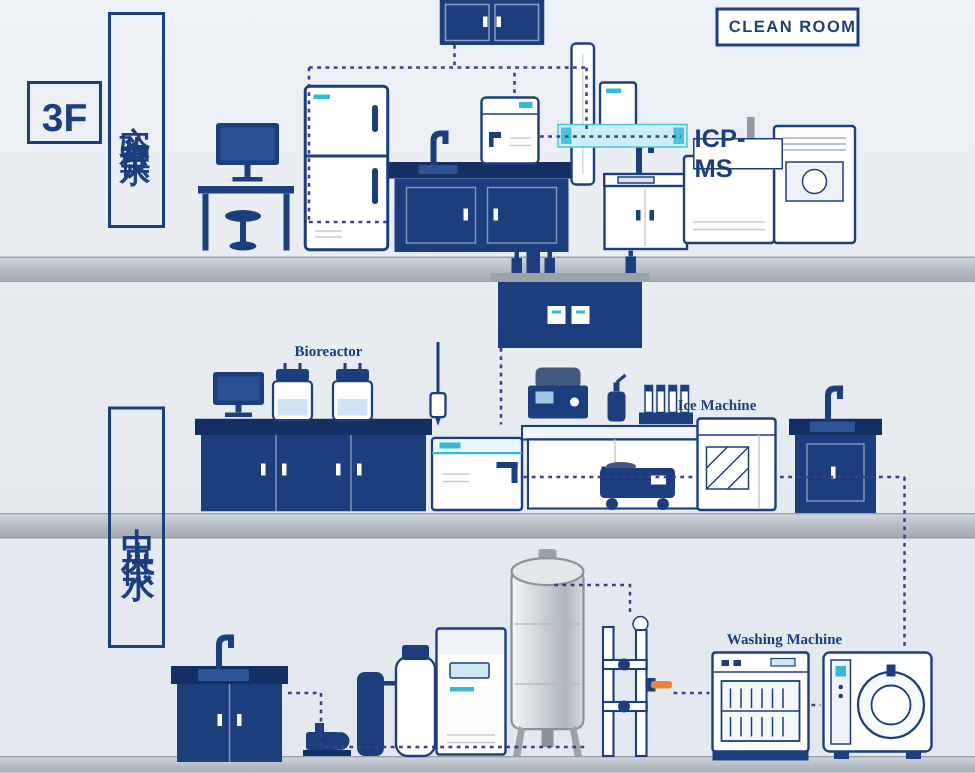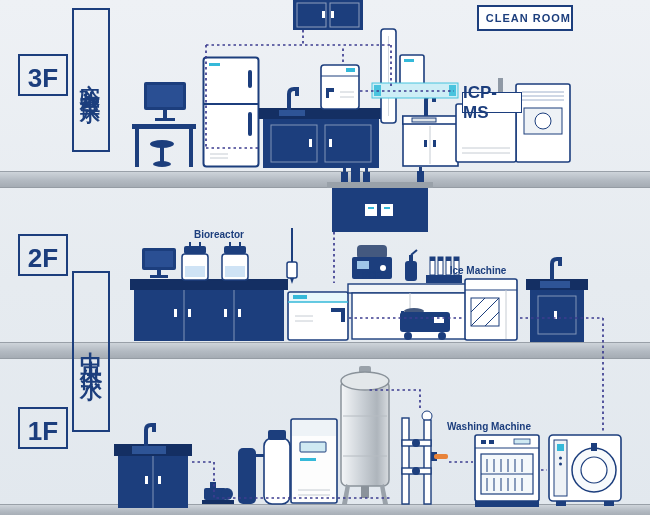--- a/index.html
+++ b/index.html
@@ -5,21 +5,21 @@
   html,body{margin:0;padding:0;background:#cfd6dd;}
   .stage{
     position:relative;width:650px;height:515px;overflow:hidden;
     background:linear-gradient(180deg,#eef1f5 0%,#e6ebf0 55%,#e2e8ee 100%);
     font-family:"Liberation Sans",sans-serif;
   }
   .slab{position:absolute;left:0;width:650px;height:15px;z-index:5;
     background:linear-gradient(180deg,#ced4da 0%,#b3bac2 55%,#a5acb4 100%);
     border-top:1px solid #99a0a8;border-bottom:1px solid #959ca4;}
   .eq{position:absolute;z-index:10;}
-  .lbl{position:absolute;z-index:50;color:#1c3e7d;font-size:10px;font-weight:bold;text-align:center;white-space:nowrap;}
+  .lbl{position:absolute;z-index:50;color:#1c3e7d;font-size:10px;font-weight:bold;text-align:center;white-space:nowrap;font-family:Liberation Serif, serif;}
   .floor-tag{position:absolute;z-index:50;width:46px;height:38px;border:2.5px solid #1c3e7d;
     display:flex;align-items:flex-end;justify-content:center;color:#1c3e7d;
     font-size:26px;font-weight:bold;}
   .vtitle-box{position:absolute;z-index:50;width:34px;border:2px solid #1c3e7d;
     display:flex;align-items:center;justify-content:center;}
   .vtitle{writing-mode:vertical-rl;text-orientation:upright;color:#1c3e7d;
     font-weight:bold;font-family:"DejaVu Sans",sans-serif;}
   .sign{position:absolute;z-index:50;background:#fff;border:2px solid #1c3e7d;
     display:flex;align-items:center;justify-content:flex-end;color:#1c3e7d;font-weight:bold;}
   .lines{position:absolute;left:0;top:0;z-index:40;pointer-events:none;}
@@ -28,26 +28,20 @@
 <body>
 
 <div class="stage">
 
   <div class="slab" style="top:171px"></div>
   <div class="slab" style="top:342px"></div>
   <div class="slab" style="top:504px;height:11px"></div>
 
   <div class="floor-tag" style="left:18px;top:54px">
       <span>3F</span>
-    </div>
-  <div class="floor-tag" style="left:18px;top:234px">
-      <span>2F</span>
-    </div>
-  <div class="floor-tag" style="left:18px;top:407px">
-      <span>1F</span>
     </div>
 
   <div class="vtitle-box" style="left:72px;top:8px;height:140px">
     <span class="vtitle" style="font-size:20px;letter-spacing:5px">实验室供水</span>
   </div>
   <div class="vtitle-box" style="left:72px;top:271px;height:157px">
     <span class="vtitle" style="font-size:22px;letter-spacing:9px">中央供水</span>
   </div>
 
   <svg class="eq" style="left:293px;top:0" width="70" height="30">
@@ -366,21 +360,21 @@
         <line x1="48" y1="25" x2="48" y2="38"></line>
       <line x1="13" y1="44" x2="13" y2="57"></line>
         <line x1="20" y1="44" x2="20" y2="57"></line>
       <line x1="27" y1="44" x2="27" y2="57"></line>
         <line x1="34" y1="44" x2="34" y2="57"></line>
       <line x1="41" y1="44" x2="41" y2="57"></line>
         <line x1="48" y1="44" x2="48" y2="57"></line>
     </g>
     <rect x="1" y="67" width="64" height="6" fill="#1c3e7d"></rect>
   </svg>
-  <div class="lbl" style="left:446px;top:421px;width:86px">
+  <div class="lbl" style="left:480px;top:421px;width:86px">
     <span>Washing Machine</span>
   </div>
 
   <svg class="eq" style="left:548px;top:434px" width="76" height="74">
     <rect x="1" y="1" width="72" height="66" rx="4" fill="#fff" stroke="#1c3e7d" stroke-width="1.6"></rect>
     <rect x="6" y="6" width="13" height="56" fill="#eef2f6" stroke="#1c3e7d"></rect>
     <rect x="9" y="10" width="7" height="7" fill="#35b9d9"></rect>
     <circle cx="12.5" cy="24" r="1.5" fill="#1c3e7d"></circle>
     <circle cx="12.5" cy="30" r="1.5" fill="#1c3e7d"></circle>
     <circle cx="46" cy="36" r="22" fill="#f7fafc" stroke="#1c3e7d" stroke-width="1.5"></circle>

